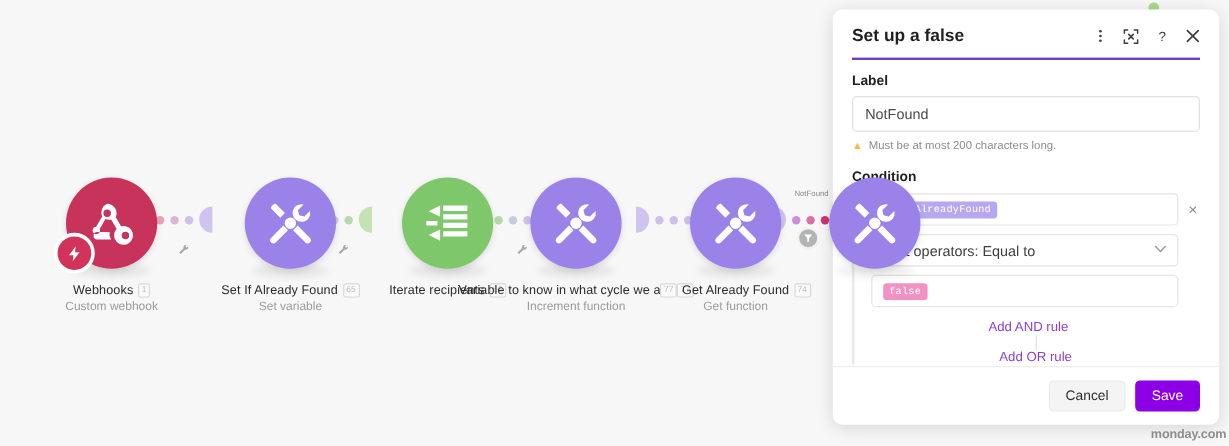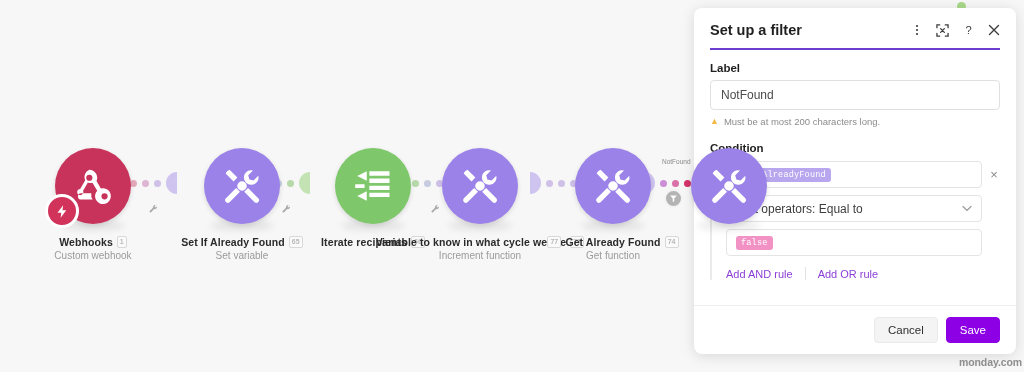--- a/index.html
+++ b/index.html
@@ -23,21 +23,21 @@
     box-shadow: 0 2px 5px rgba(0,0,0,.12);
   }
   .node .bubble svg { width: 44px; height: 44px; fill: #ffffff; }
   .node .shadow-ellipse {
     position: absolute; left: 6px; bottom: -7px; width: 64px; height: 11px;
     background: rgba(0,0,0,.07); border-radius: 50%; filter: blur(3px); z-index: 1;
   }
   .node .labels { margin-top: 12px; white-space: nowrap; }
   .node .name-row {
     display: flex; align-items: center; justify-content: center; gap: 4px;
-    font-size: 10.5px; font-weight: bold; color: #2b2b2b; letter-spacing: .1px;
+    font-size: 10.5px; font-weight: normal; color: #2b2b2b; letter-spacing: .1px;
   }
   .node .subtitle { font-size: 10px; color: #9b9b9b; margin-top: 2px; }
   .badge {
     display: inline-block; font-size: 7px; color: #b9b9b9;
     border: 1px solid #d8d8d8; border-radius: 2px;
     padding: 0px 2px; line-height: 10px; background: #fafafa;
     font-family: "Liberation Sans", sans-serif;
   }
 
   
@@ -118,21 +118,21 @@
   .cond-fields > * + * { margin-top: 7px; }
   .chip {
     font-family: "Liberation Mono", monospace; font-size: 8.5px;
     padding: 2px 5px; border-radius: 3px; letter-spacing: .2px;
   }
   .chip.var { background: #b8a6ee; color: #ffffff; }
   .chip.bool { background: #f291c4; color: #ffffff; }
   .remove-x { width: 12px; color: #8a8a8a; font-size: 13px; text-align: center; cursor: pointer; line-height: 1; }
   .chev { color: #9a9a9a; font-size: 10px; }
 
-  .rule-links { display: flex; align-items: center; margin-top: 11px; }
+  .rule-links { display: flex; align-items: center; margin-top: 11px; flex-direction: column; }
   .rule-link { font-size: 11px; color: #8b3fd6; cursor: pointer; padding: 0 12px; }
   .rule-link:first-child { padding-left: 0; }
   .rule-sep { width: 1px; height: 13px; background: #e2e2e2; }
 
   .panel-foot {
     border-top: 1px solid #eeeeee; padding: 11px 16px;
     display: flex; justify-content: flex-end; align-items: flex-start; gap: 8px;
   }
   .btn { font-size: 11.5px; border-radius: 4px; padding: 6px 13px; cursor: pointer; }
   .btn.cancel { background: #f4f4f4; color: #2e2e2e; border: 1px solid #eaeaea; }
@@ -334,21 +334,21 @@
         </div>
         <div class="subtitle">S</div>
       </div>
     </div>
 
   </div>
 
   <div id="panel">
 
     <div class="panel-head">
-      <div class="panel-title">Set up a filter</div>
+      <div class="panel-title">Set up a false</div>
       <div class="panel-icons">
         <span class="pi">
           <svg width="12" height="12" viewBox="0 0 12 12">
               <circle cx="6" cy="2" r="1.1" fill="#3d3d3d"></circle>
               <circle cx="6" cy="6" r="1.1" fill="#3d3d3d"></circle>
               <circle cx="6" cy="10" r="1.1" fill="#3d3d3d"></circle>
             </svg>
         </span>
         <span class="pi">
           <svg width="13" height="13" viewBox="0 0 14 14" fill="none" stroke="#3d3d3d" stroke-width="1.4" stroke-linecap="round">

